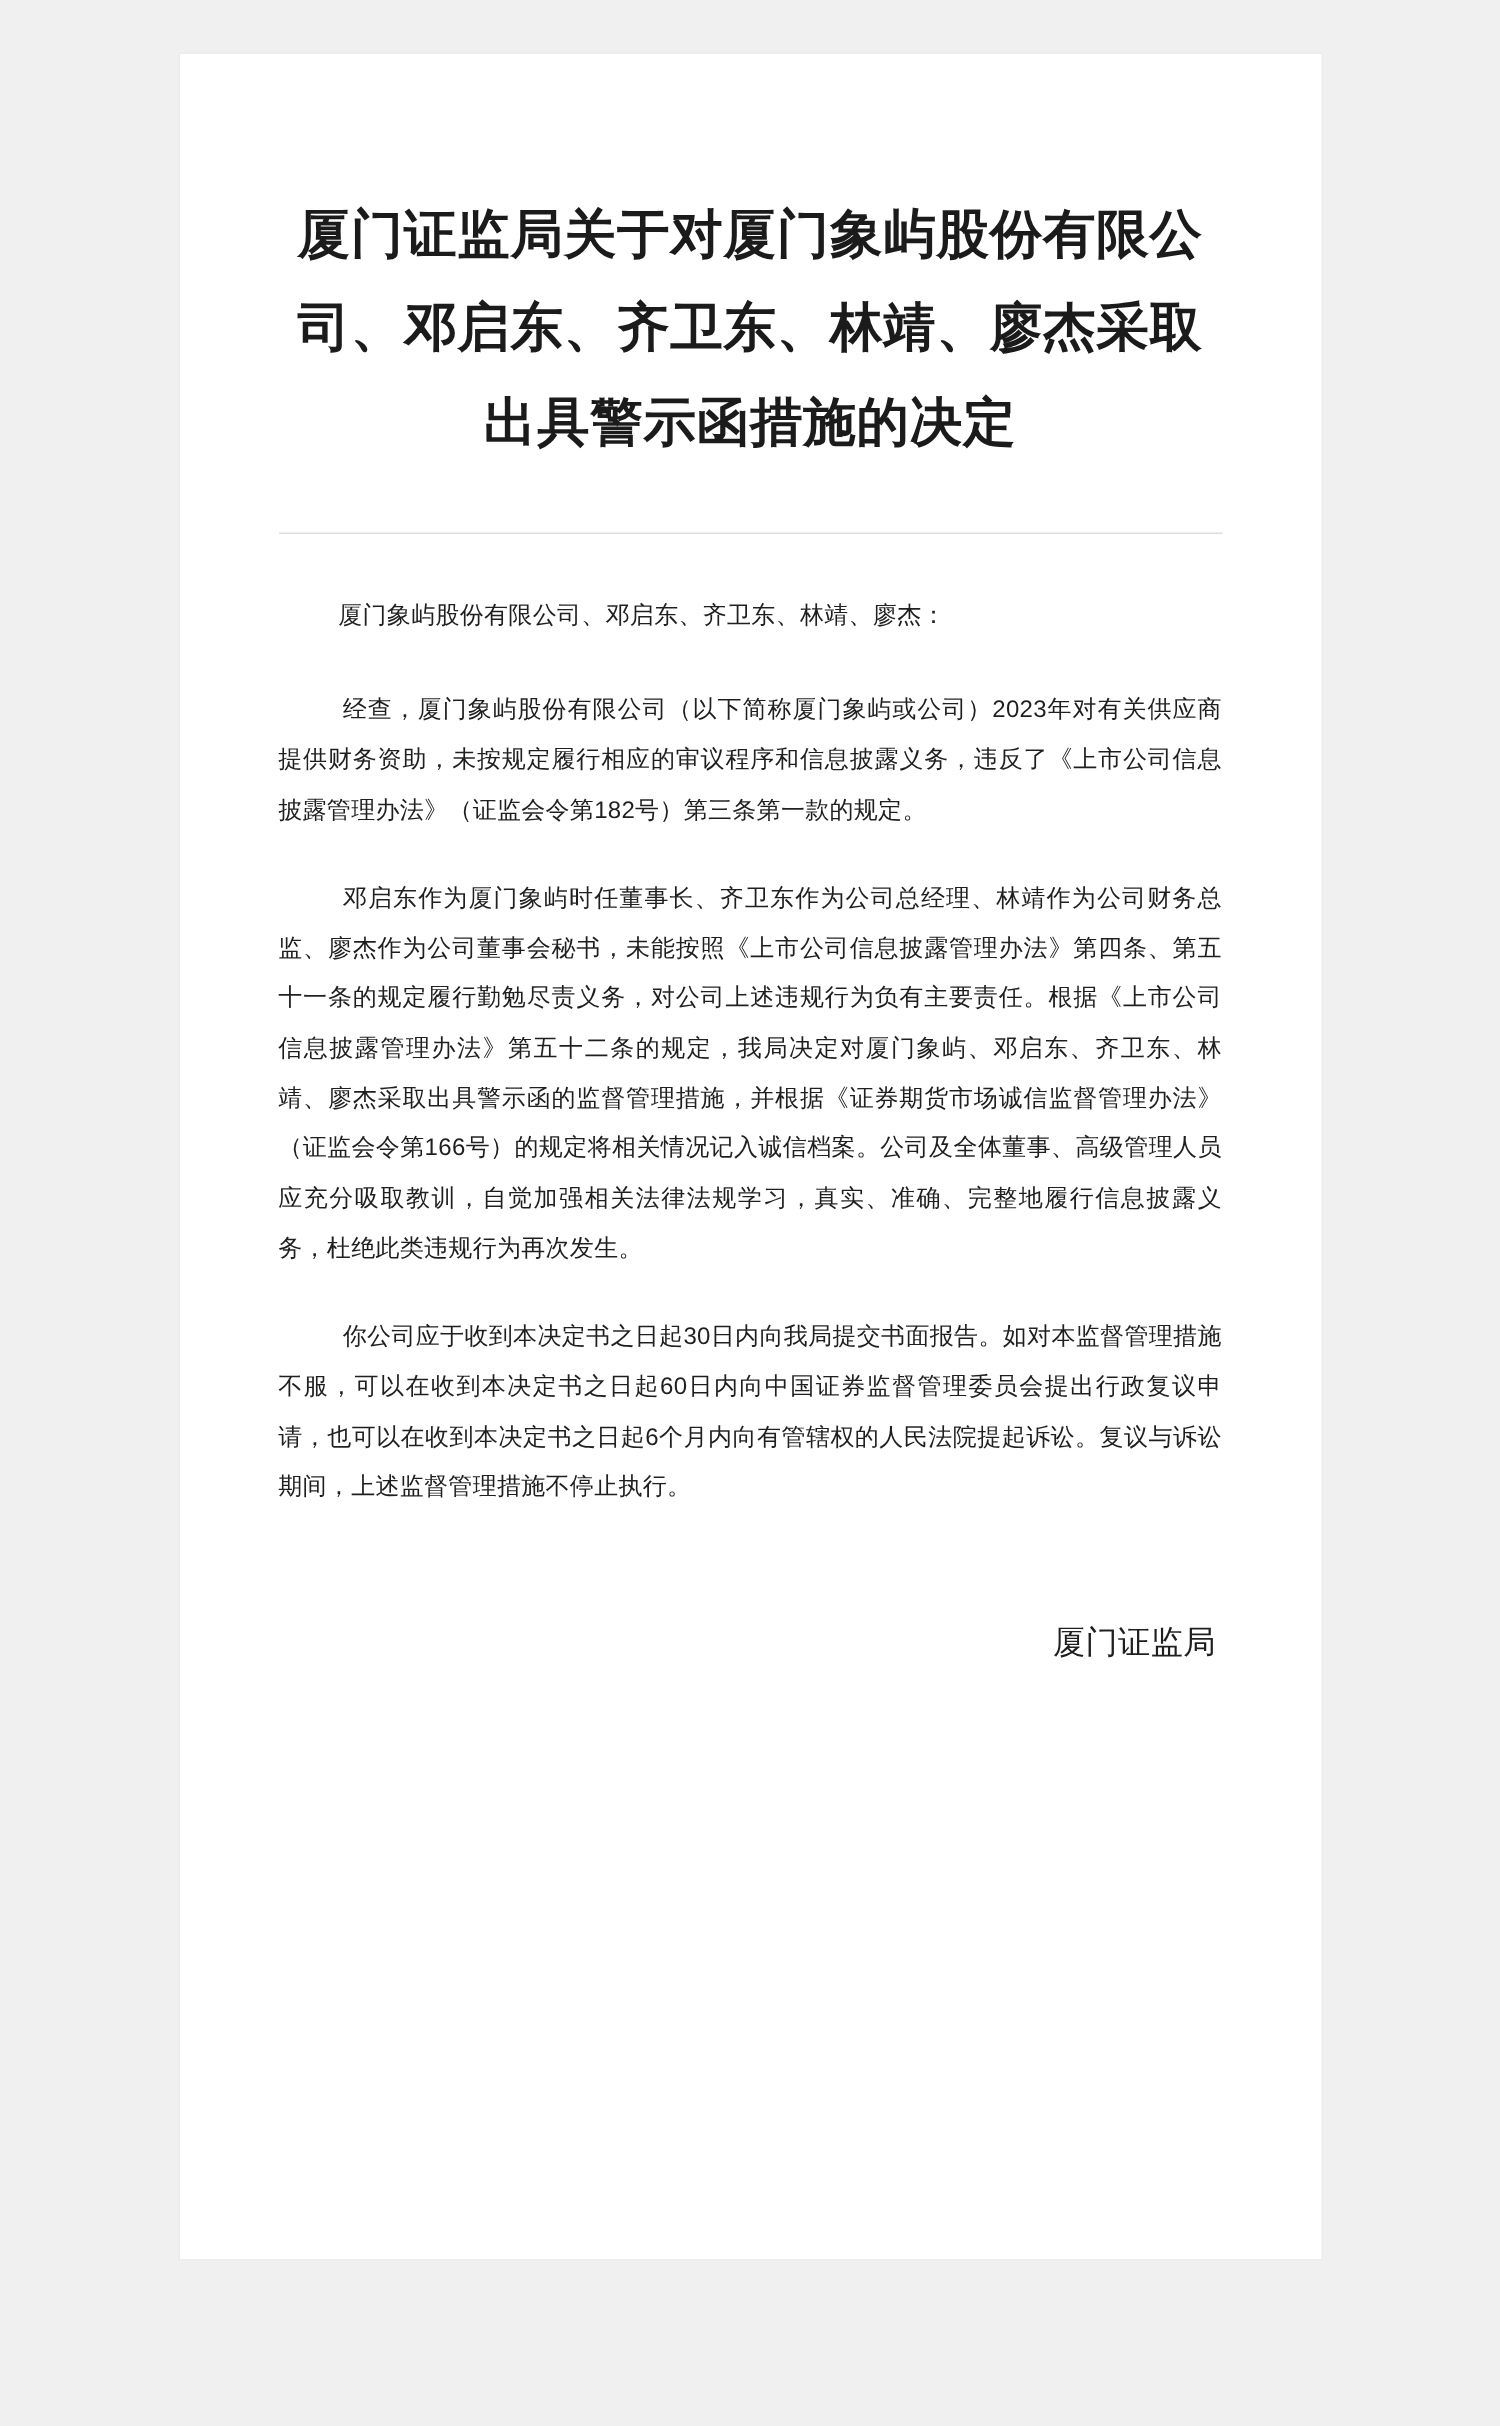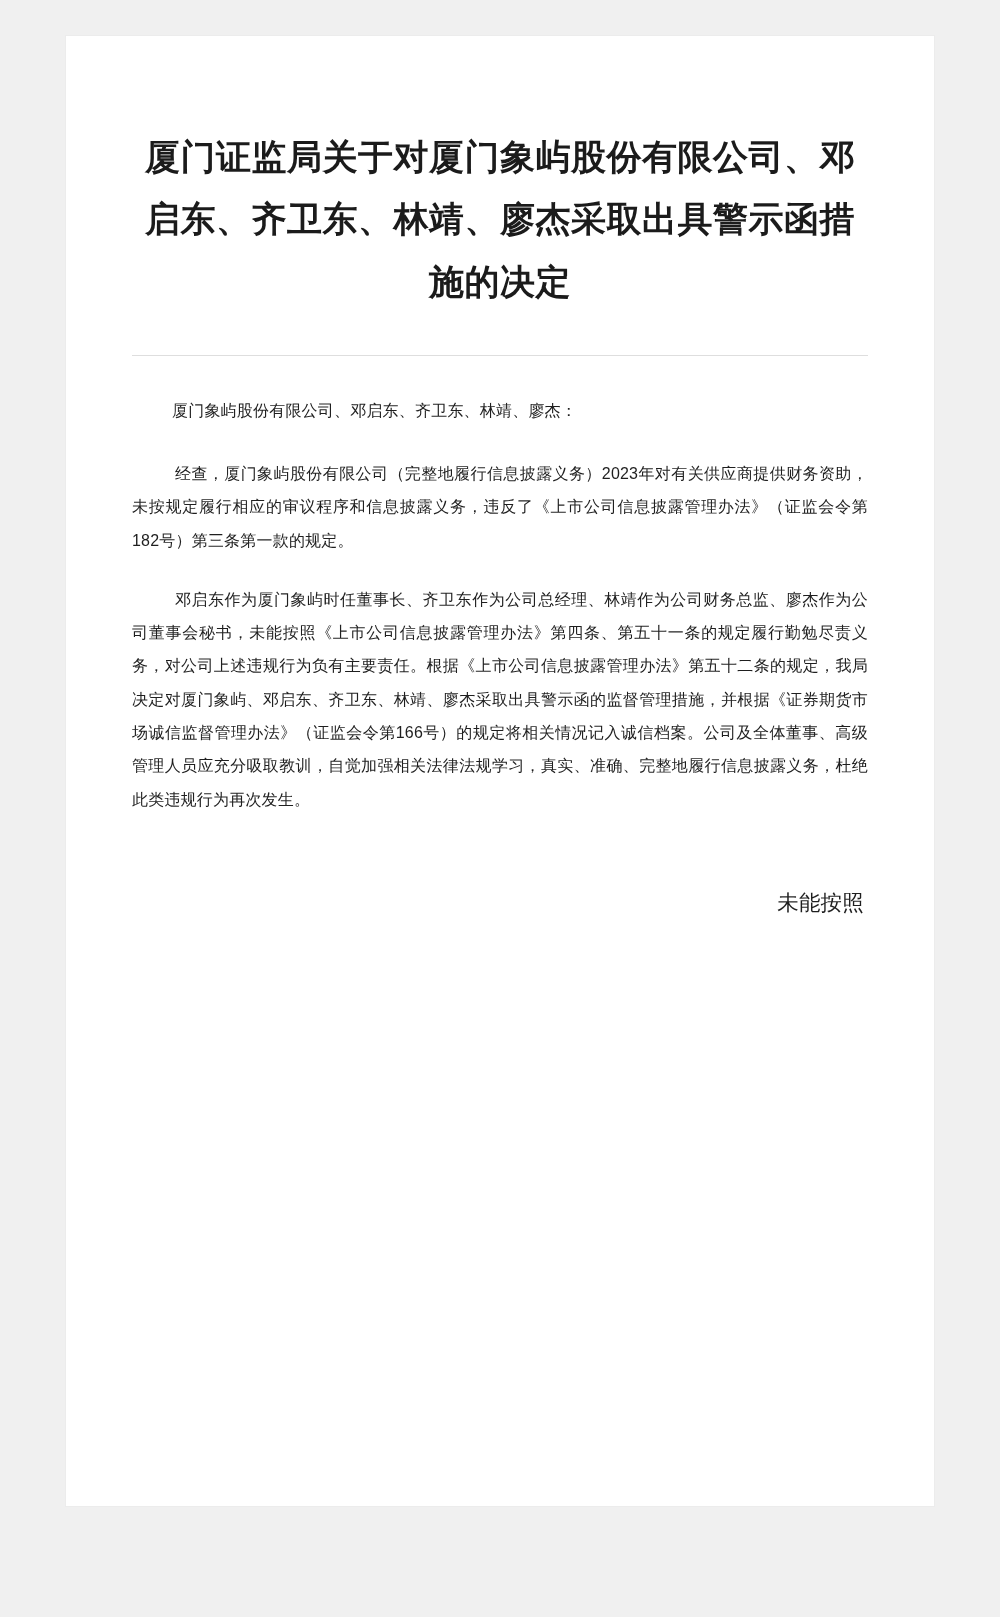--- a/index.html
+++ b/index.html
@@ -9,21 +9,21 @@
     font-family: "Liberation Sans", "DejaVu Sans", sans-serif;
   }
   body {
     width: 1000px;
     min-height: 1617px;
     display: flex;
     justify-content: center;
     align-items: flex-start;
   }
   .page {
-    width: 868px;
+    width: 761px;
     margin-top: 36px;
     margin-bottom: 36px;
     background: #ffffff;
     box-sizing: border-box;
     padding: 76px 66px 84px 66px;
     box-shadow: 0 0 0 1px #ececec;
     min-height: 1470px;
     display: flex;
     flex-direction: column;
   }
@@ -84,25 +84,26 @@
 <div class="page">
 
   <h1 class="doc-title">厦门证监局关于对厦门象屿股份有限公司、邓启东、齐卫东、林靖、廖杰采取出具警示函措施的决定</h1>
 
   <hr class="title-rule">
 
   <div class="body-wrap">
 
     <p class="para salutation">厦门象屿股份有限公司、邓启东、齐卫东、林靖、廖杰：</p>
 
-    <p class="para indent">经查，厦门象屿股份有限公司（完整地履行信息披露义务）2023年对有关供应商提供财务资助，未按规定履行相应的审议程序和信息披露义务，违反了《上市公司信息披露管理办法》（证监会令第182号）第三条第一款的规定。</p>
+    <p class="para indent">经查，厦门象屿股份有限公司（以下简称厦门象屿或公司）2023年对有关供应商提供财务资助，未按规定履行相应的审议程序和信息披露义务，违反了《上市公司信息披露管理办法》（证监会令第182号）第三条第一款的规定。</p>
 
     <p class="para indent">邓启东作为厦门象屿时任董事长、齐卫东作为公司总经理、林靖作为公司财务总监、廖杰作为公司董事会秘书，未能按照《上市公司信息披露管理办法》第四条、第五十一条的规定履行勤勉尽责义务，对公司上述违规行为负有主要责任。根据《上市公司信息披露管理办法》第五十二条的规定，我局决定对厦门象屿、邓启东、齐卫东、林靖、廖杰采取出具警示函的监督管理措施，并根据《证券期货市场诚信监督管理办法》（证监会令第166号）的规定将相关情况记入诚信档案。公司及全体董事、高级管理人员应充分吸取教训，自觉加强相关法律法规学习，真实、准确、完整地履行信息披露义务，杜绝此类违规行为再次发生。</p>
 
+    <p class="para indent">你公司应于收到本决定书之日起30日内向我局提交书面报告。如对本监督管理措施不服，可以在收到本决定书之日起60日内向中国证券监督管理委员会提出行政复议申请，也可以在收到本决定书之日起6个月内向有管辖权的人民法院提起诉讼。复议与诉讼期间，上述监督管理措施不停止执行。</p>
 
   </div>
 
   <div class="signature">
-    <div class="line">未能按照</div>
+    <div class="line">厦门证监局</div>
   </div>
 
   <div class="spacer"></div>
 </div>
 
 </body></html>

